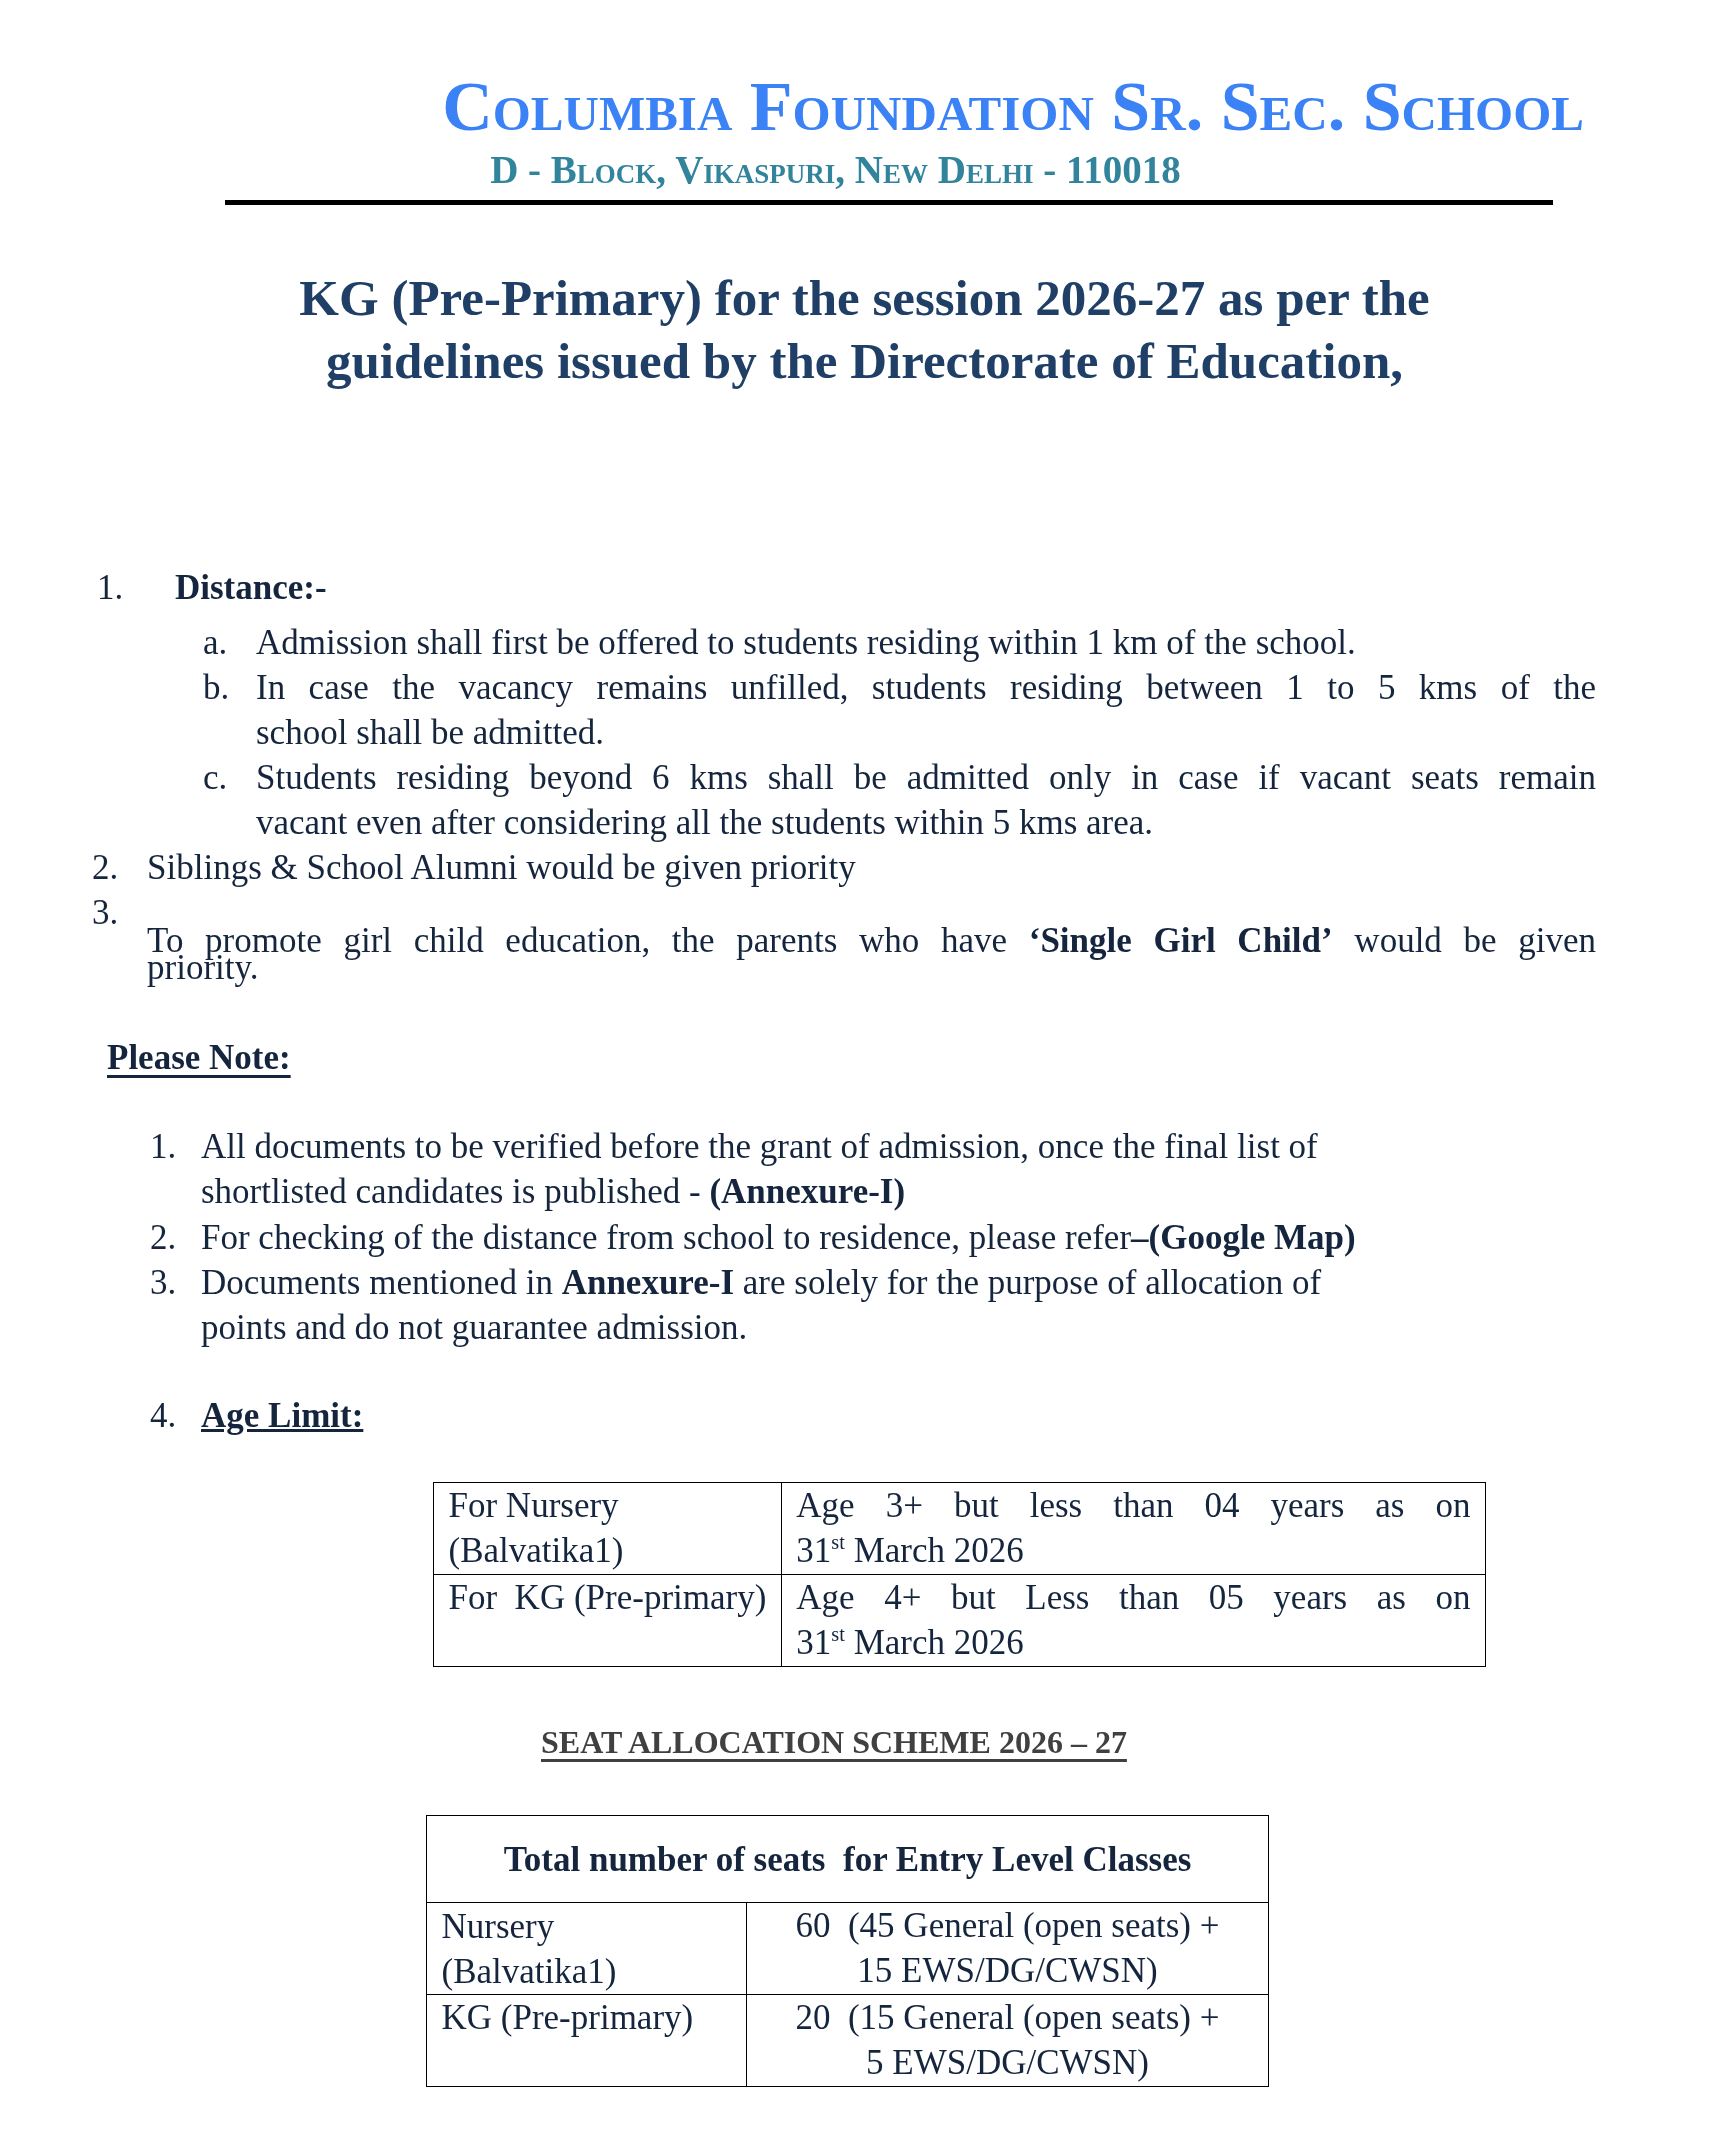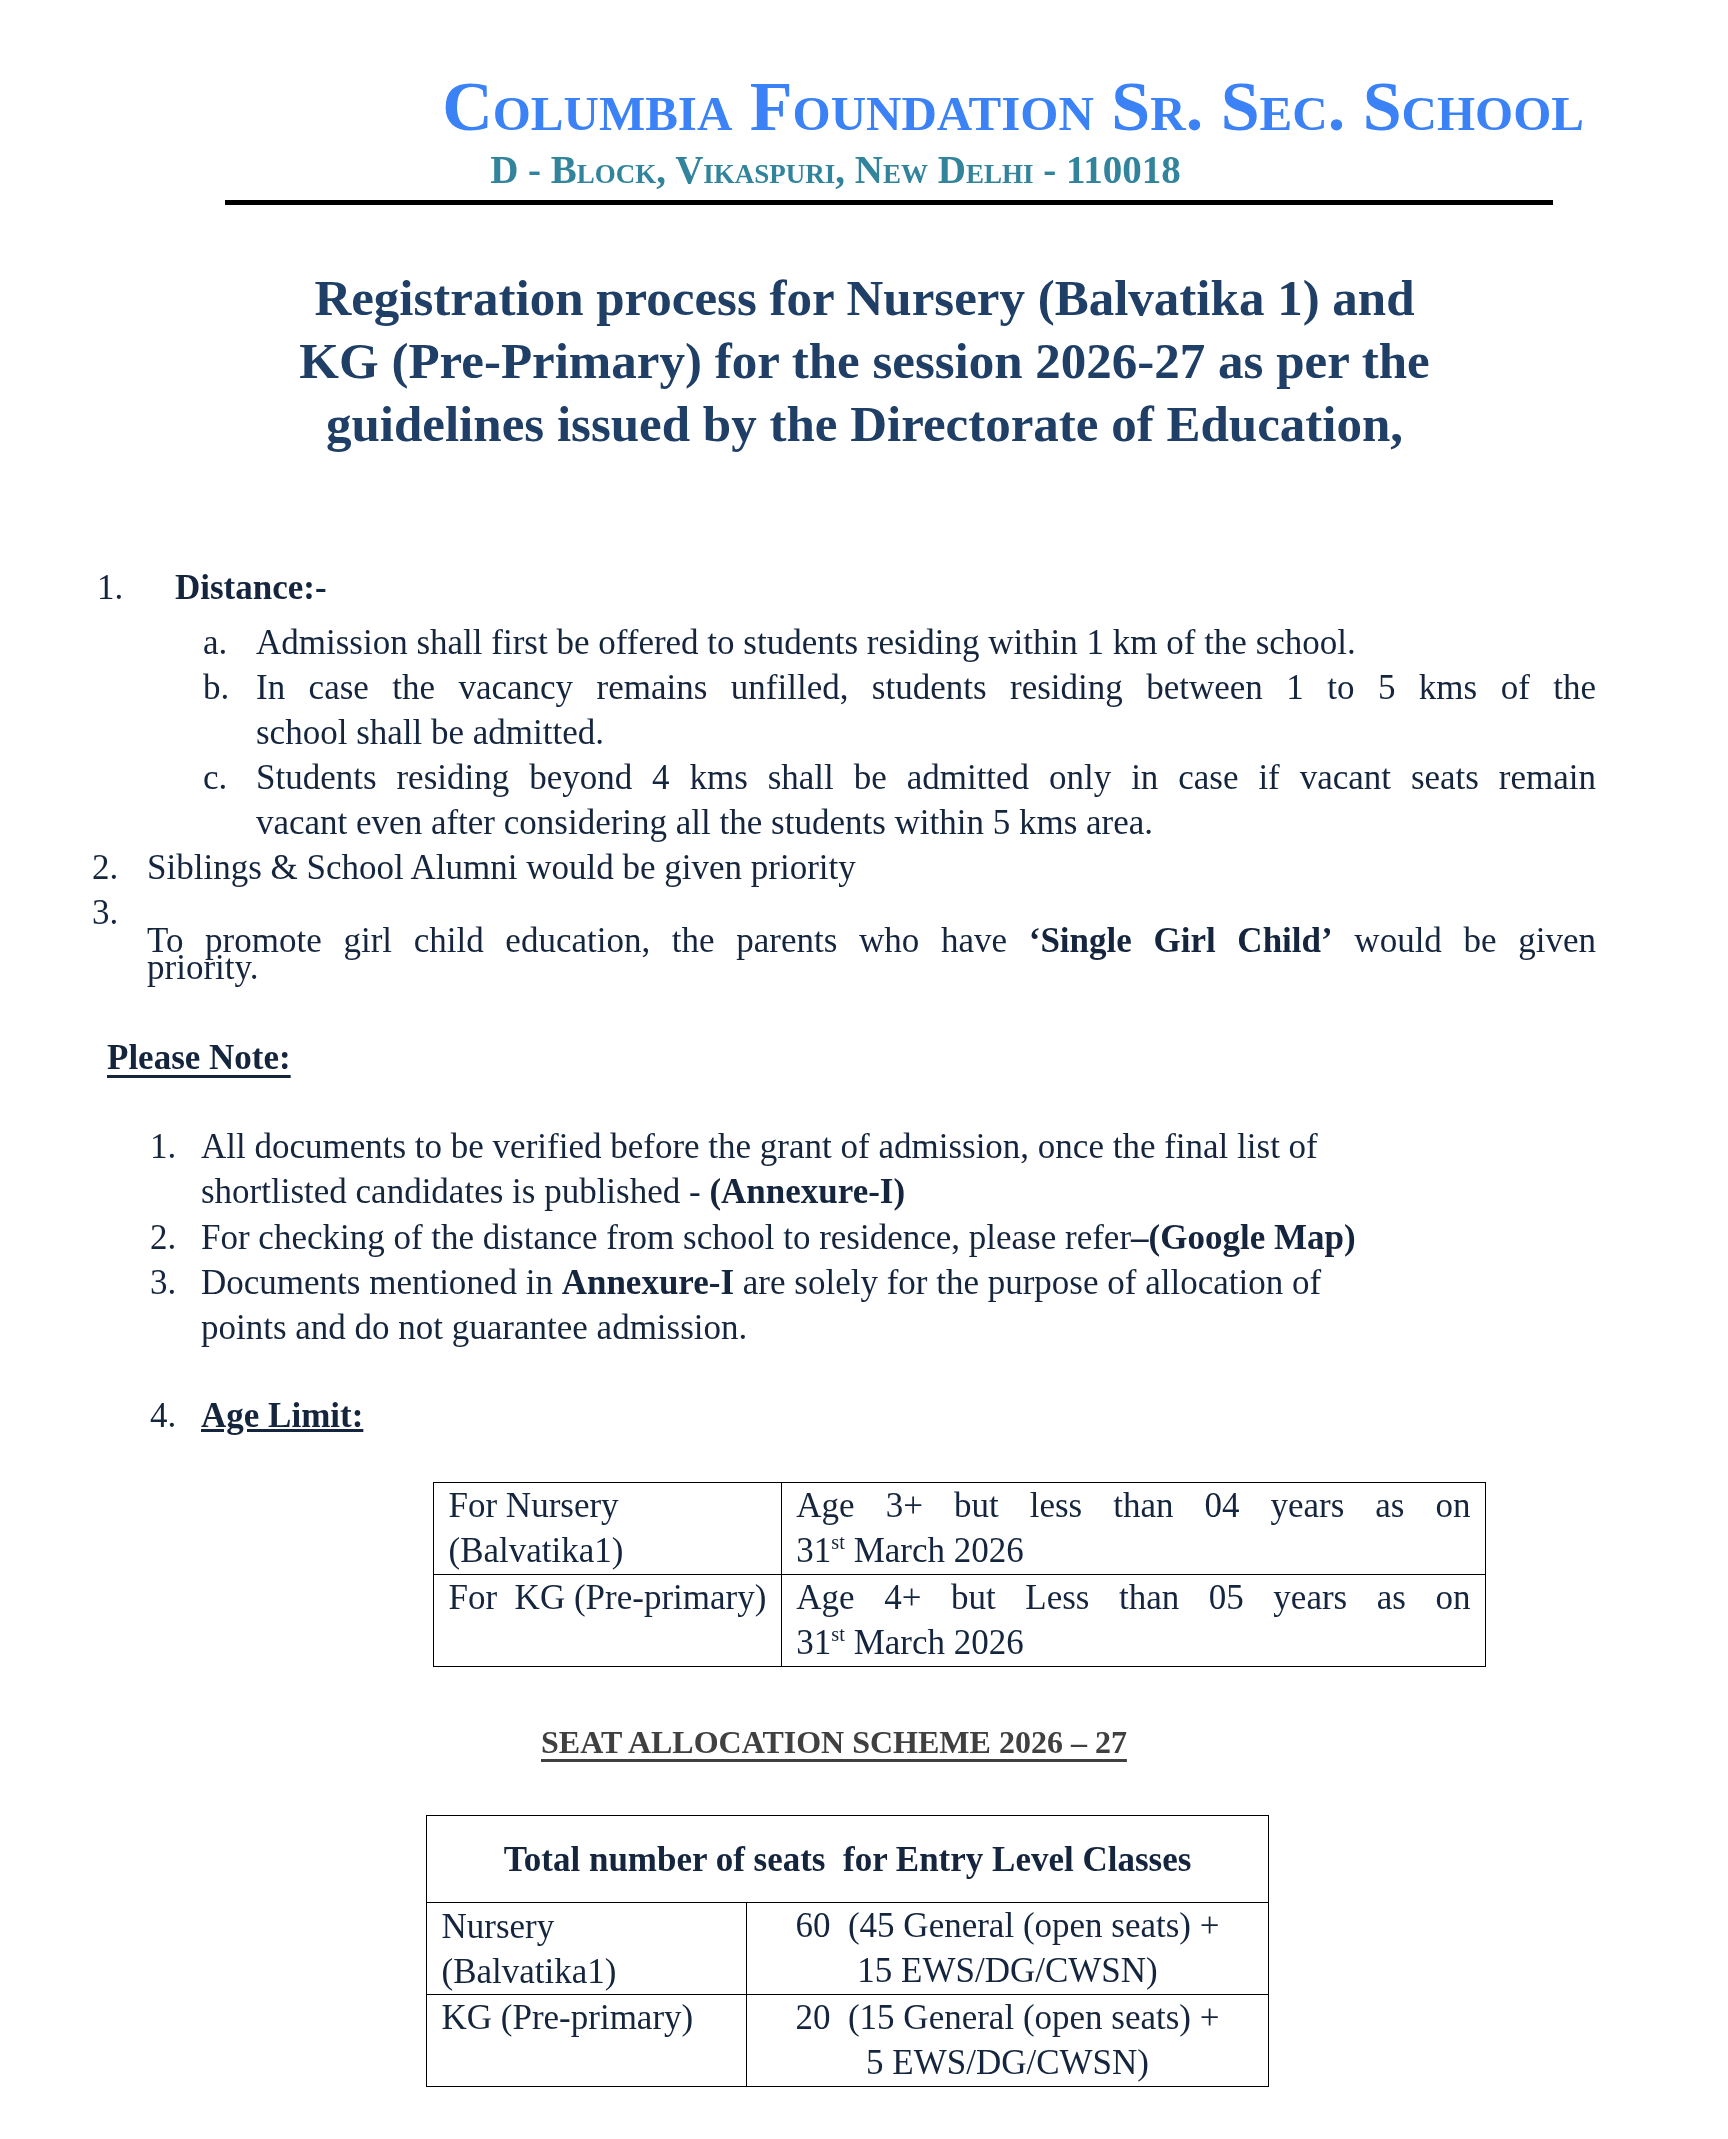--- a/index.html
+++ b/index.html
@@ -35,37 +35,36 @@
   sup { font-size: 20.3px; line-height: 0; vertical-align: super; }
 </style>
 </head>
 <body>
 
 <div class="abs school-name">Columbia Foundation Sr. Sec. School</div>
 <div class="abs school-address">D - Block, Vikaspuri, New Delhi - 110018</div>
 <div class="abs header-rule"></div>
 
 <div class="abs main-title">
-  <div>Registration process for Nursery (Balvatika 1) and</div>
   <div>KG (Pre-Primary) for the session 2026-27 as per the</div>
   <div>guidelines issued by the Directorate of Education,</div>
 </div>
 
 <div class="abs txt" style="left:97px; top:565px;">1.</div>
 <div class="abs txt b" style="left:175px; top:565px;">Distance:-</div>
 
 <div class="abs txt" style="left:203px; top:620px;">a.</div>
 <div class="abs txt" style="left:256px; top:620px;">Admission shall first be offered to students residing within 1 km of the school.</div>
 
 <div class="abs txt" style="left:203px; top:665px;">b.</div>
 <div class="abs txt just-full" style="left:256px; top:665px; width:1340px;">In case the vacancy remains unfilled, students residing between 1 to 5 kms of the</div>
 <div class="abs txt" style="left:256px; top:710px;">school shall be admitted.</div>
 
 <div class="abs txt" style="left:203px; top:755px;">c.</div>
-<div class="abs txt just-full" style="left:256px; top:755px; width:1340px;">Students residing beyond 4 kms shall be admitted only in case if vacant seats remain</div>
+<div class="abs txt just-full" style="left:256px; top:755px; width:1340px;">Students residing beyond 6 kms shall be admitted only in case if vacant seats remain</div>
 <div class="abs txt" style="left:256px; top:800px;">vacant even after considering all the students within 5 kms area.</div>
 
 <div class="abs txt" style="left:92px; top:845px;">2.</div>
 <div class="abs txt" style="left:147px; top:845px;">Siblings &amp; School Alumni would be given priority</div>
 
 <div class="abs txt" style="left:92px; top:890px;">3.</div>
 <div class="abs txt just-full" style="left:147px; top:918px; width:1449px;"><span>To promote girl child education, the parents who have </span><span class="b">‘Single Girl Child’</span><span> would be given</span></div>
 <div class="abs txt" style="left:147px; top:945px;">priority.</div>
 
 <div class="abs txt b underline-bold" style="left:107px; top:1035px;">Please Note:</div>

